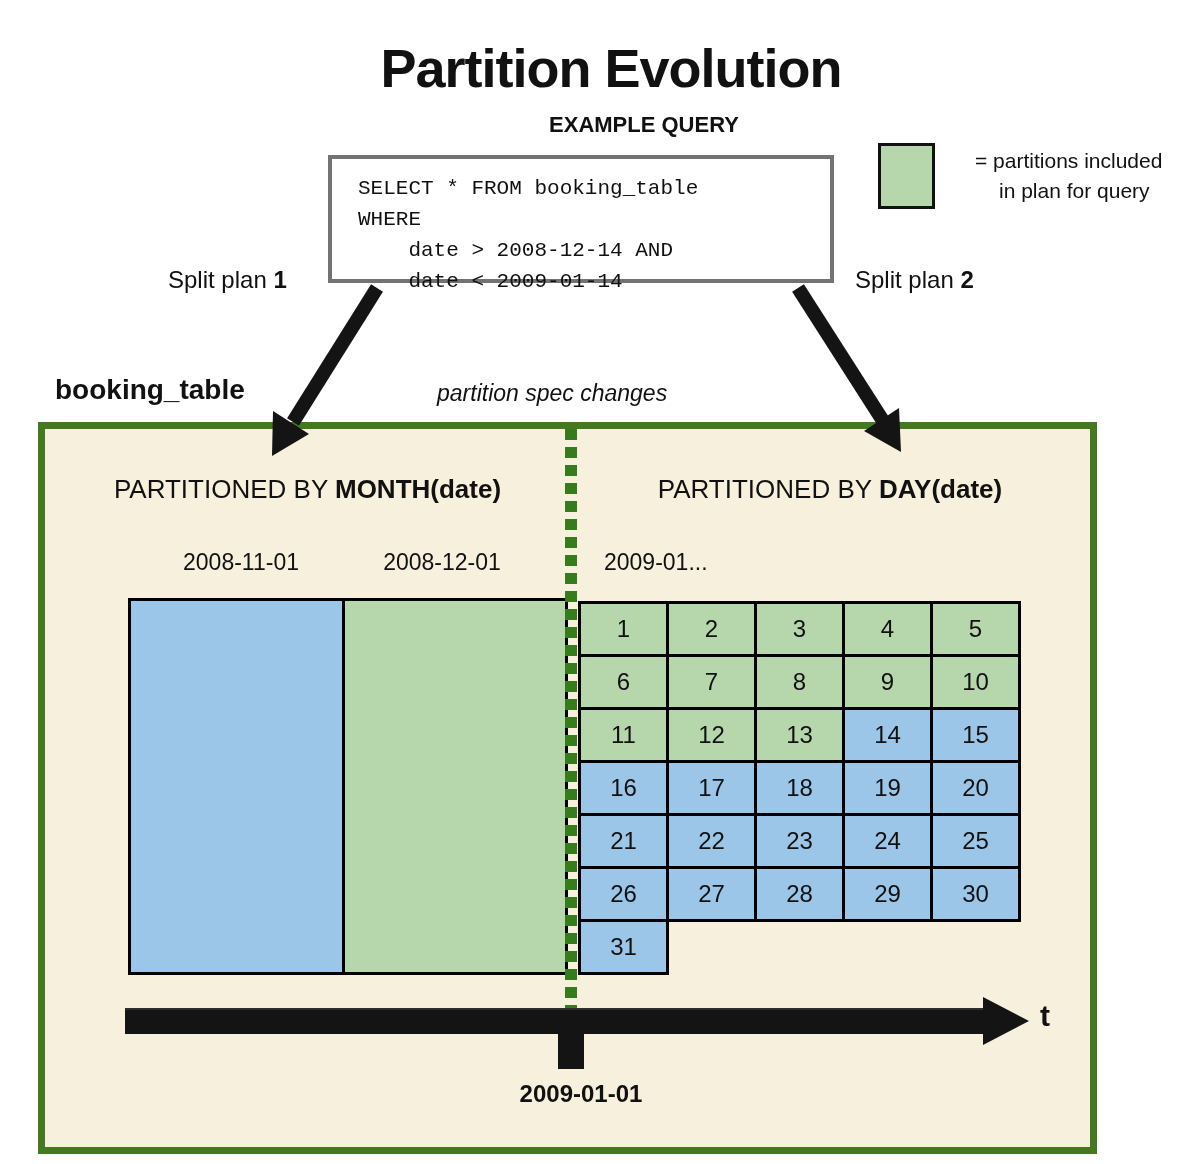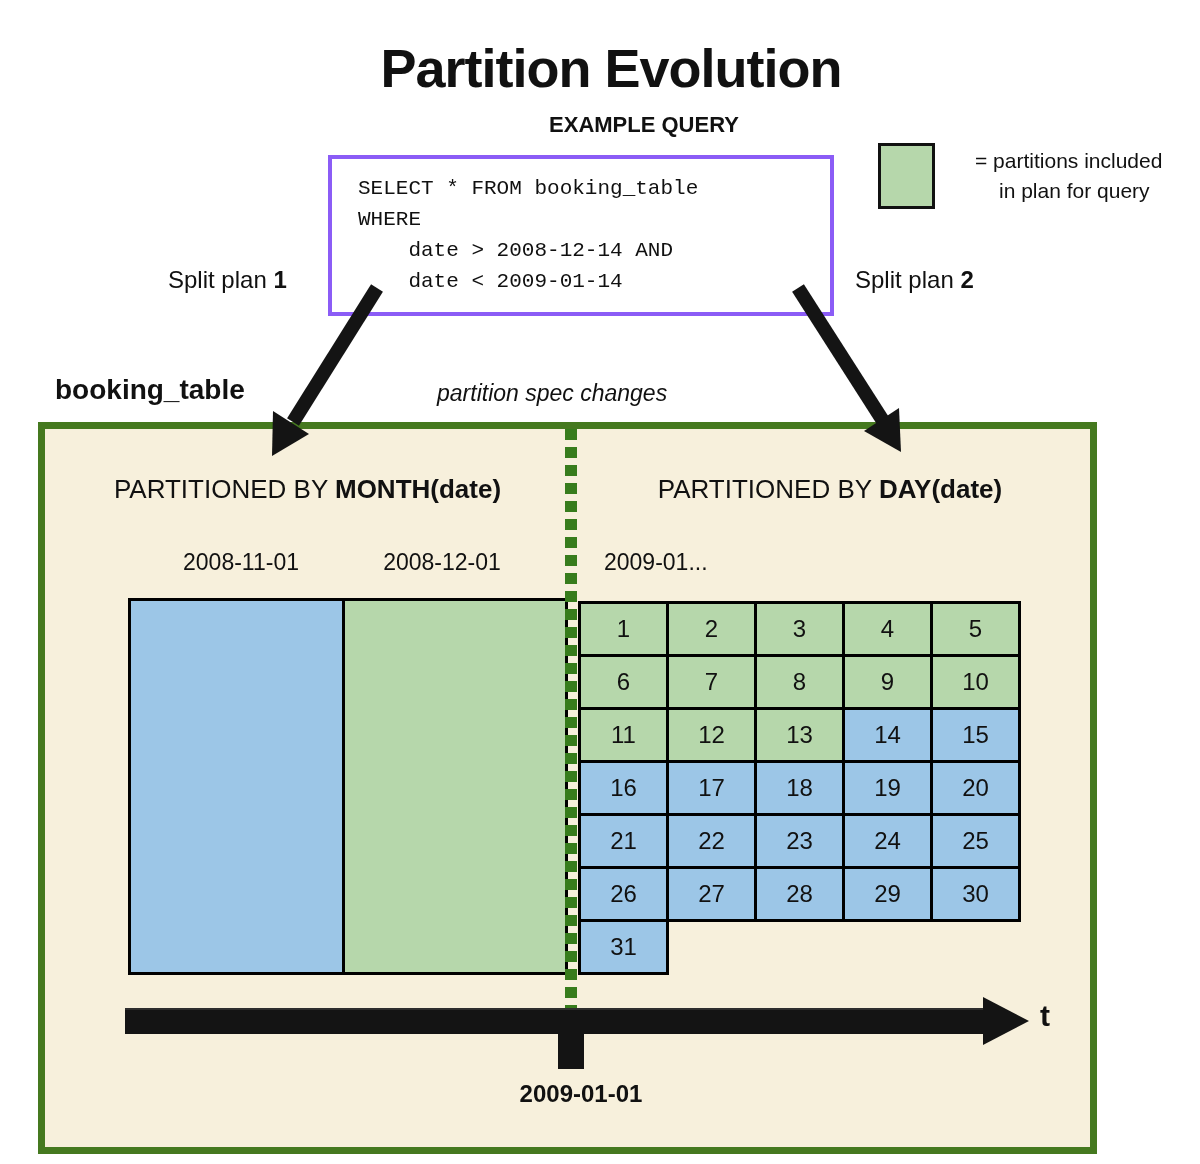--- a/index.html
+++ b/index.html
@@ -9,22 +9,22 @@
   }
   .title {
     position:absolute; top:26px; left:0; width:100%; text-align:center;
     font-size:54px; font-weight:bold; letter-spacing:-1px; margin:11px;
   }
   .eq-label {
     position:absolute; top:112px; left:0; width:100%; text-align:center;
     font-size:22px; font-weight:bold;padding-left:44px;
   }
   .sql-box {
-    position:absolute; left:328px; top:155px; width:506px; height:161px;
-    background:#fff; border:4px solid #8b5cf6; box-sizing:border-box; z-index:1;
+    position:absolute; left:328px; top:155px; width:506px; height:128px;
+    background:#fff; border:4px solid #737373; box-sizing:border-box; z-index:1;
   }
   .sql-box pre {
     margin:0; padding:14px 0 0 26px;
     font-family:"Liberation Mono","DejaVu Sans Mono",monospace;
     font-size:21px; line-height:31px; color:#101010;
   }
   .legend { position:absolute; left:878px; top:143px; display:flex;gap:26px; }
   .legend .swatch {
     width:57px; height:66px; background:var(--included_green);
     border:3px solid #111; box-sizing:border-box;

